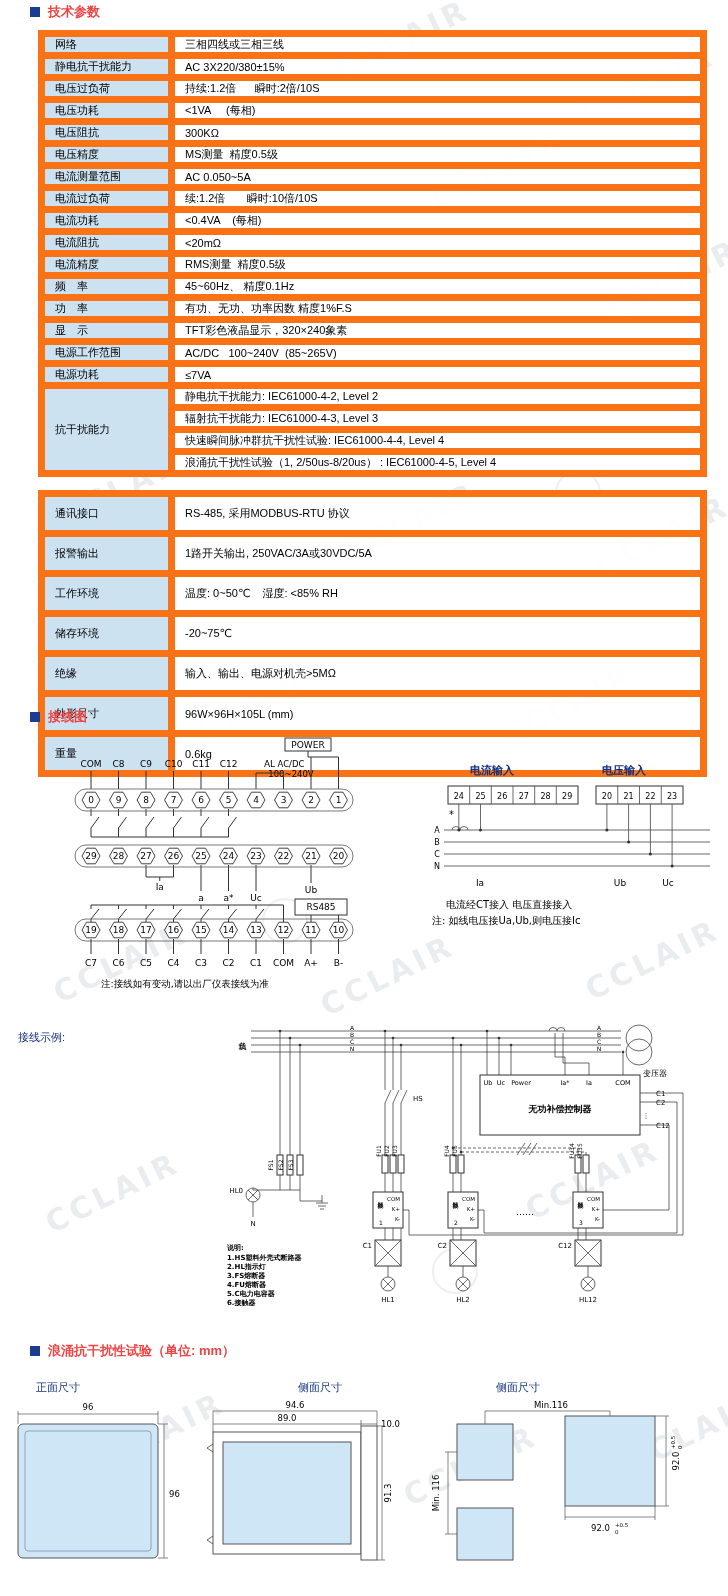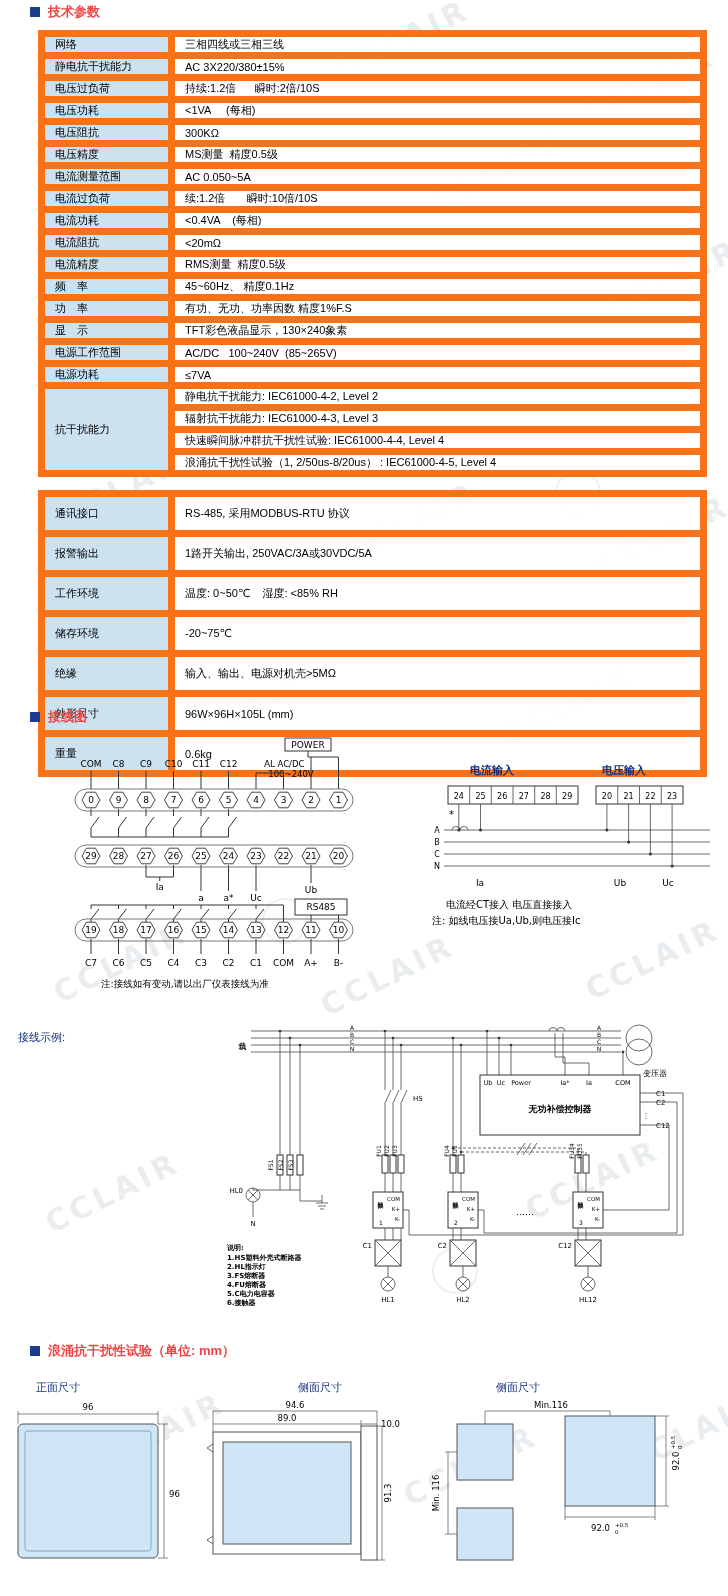--- a/index.html
+++ b/index.html
@@ -140,21 +140,21 @@
       <tr>
           <th>频　率</th>
           <td>45~60Hz、 精度0.1Hz</td>
         </tr>
       <tr>
           <th>功　率</th>
           <td>有功、无功、功率因数 精度1%F.S</td>
         </tr>
       <tr>
           <th>显　示</th>
-          <td>TFT彩色液晶显示，130×240象素</td>
+          <td>TFT彩色液晶显示，320×240象素</td>
         </tr>
       <tr>
           <th>电源工作范围</th>
           <td>AC/DC   100~240V  (85~265V)</td>
         </tr>
       <tr>
           <th>电源功耗</th>
           <td>≤7VA</td>
         </tr>
       <tr>

